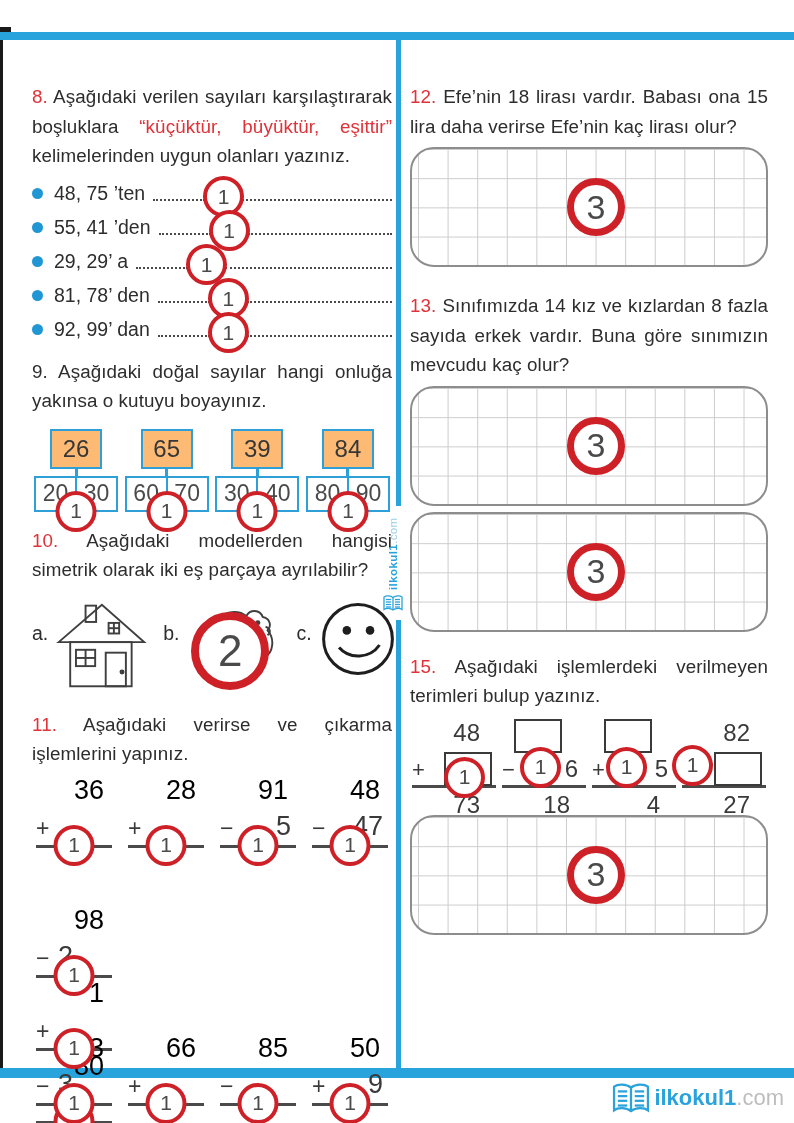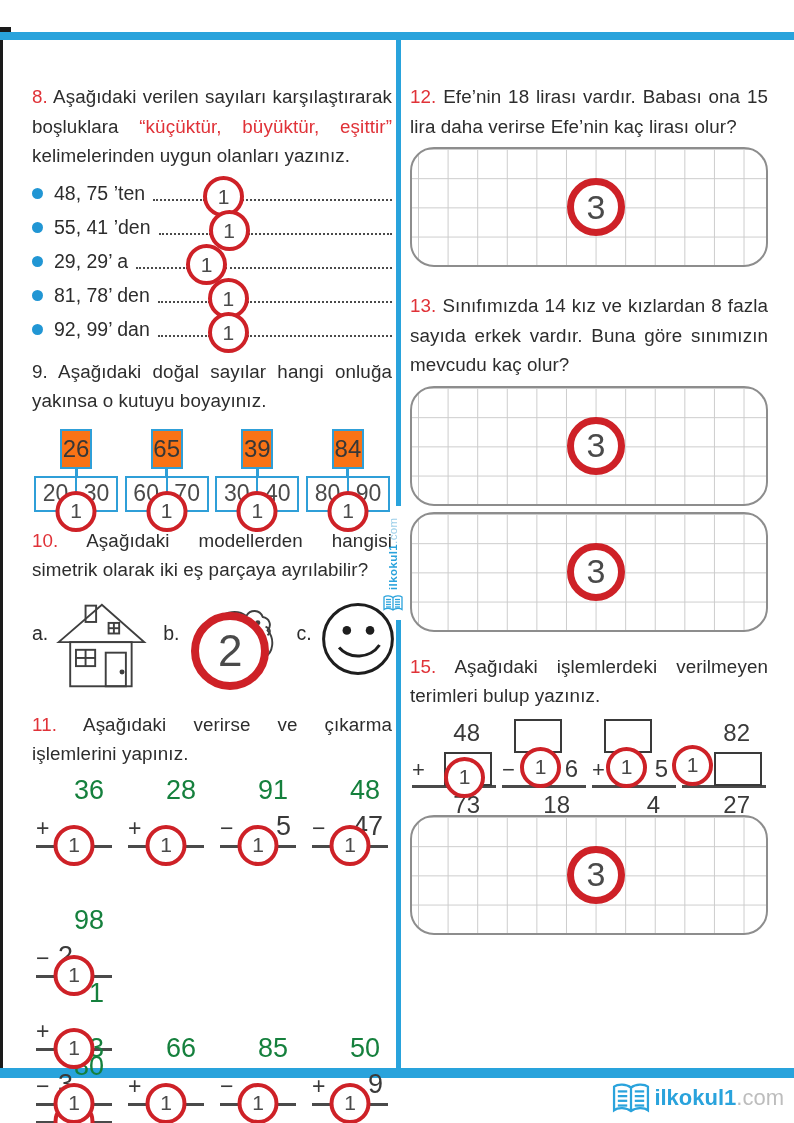--- a/index.html
+++ b/index.html
@@ -42,42 +42,42 @@
   .bdot{width:11px;height:11px;border-radius:50%;background:#2196d4;margin-right:11px;flex:0 0 auto;}
   .blbl{margin-right:8px;white-space:nowrap;}
   .bdots{border-bottom:2.4px dotted #4a4a4a;height:13px;}
   .bdots-l{width:52px;}
   .bdots-r{flex:1;}
   .bitem .mark-1{flex:0 0 auto;margin:0 -2px;position:relative;top:3px;z-index:2;}
 
   
   .groups{display:flex;justify-content:space-between;margin-top:13px;height:85px;padding:0 2px;}
   .grp{position:relative;width:84px;}
-  .grp-top{width:32px;height:40px;margin:0 auto;background:#f97316;border:2.5px solid #2f9fd8;
+  .grp-top{width:52px;height:40px;margin:0 auto;background:#fdba74;border:2.5px solid #2f9fd8;
            display:flex;align-items:center;justify-content:center;font-size:24px;color:#373737;box-sizing:border-box;}
   .grp-conn{width:3px;height:7px;background:#2f9fd8;margin:0 auto;}
   .grp-pair{display:flex;align-items:flex-end;}
   .grp-cell{flex:1;height:36px;border:2.5px solid #2f9fd8;background:#fff;display:flex;align-items:center;
             justify-content:center;font-size:23px;color:#4a4a4a;box-sizing:border-box;}
   .grp-cell + .grp-cell{border-left:none;}
   .grp .mark-1{position:absolute;left:50%;transform:translateX(-50%);top:62px;z-index:2;}
 
   
   .opts{display:flex;margin-top:11px;height:100px;}
   .opt{display:flex;align-items:flex-start;position:relative;}
   .okey{font-size:19.5px;margin:26px 3px 0 0;}
   .opt-b .mark-2{position:absolute;left:28px;top:16px;z-index:2;}
 
   
   .prow{display:flex;justify-content:space-between;padding:0 4px;height:84px;}
   .prow-1{margin-top:6px;}
   .prow-2{margin-top:46px;flex-direction:column;}
   .prow-3{margin-top:44px;}
   .prob{position:relative;width:76px;}
-  .ptop{font-size:27px;text-align:right;padding-right:8px;height:34px;color:#15803d;}
+  .ptop{font-size:27px;text-align:right;padding-right:8px;height:34px;color:#000000;}
   .pmid{position:relative;height:36px;border-bottom:3px solid #4a4a4a;font-size:27px;color:#3a3a3a;}
   .psign{position:absolute;left:0;bottom:3px;font-size:23px;}
   .pfl{position:absolute;left:22px;bottom:3px;}
   .pfr{position:absolute;right:5px;bottom:3px;}
   .prob .mark-1{position:absolute;left:50%;transform:translateX(-50%);top:50px;z-index:2;}
 
   
   .gridbox{position:relative;height:116px;border:2px solid #8d8d8d;border-radius:24px;margin-top:6px;
     background-image:linear-gradient(to right,#cccccc 1px,transparent 1px),
                      linear-gradient(to bottom,#cccccc 1px,transparent 1px);

